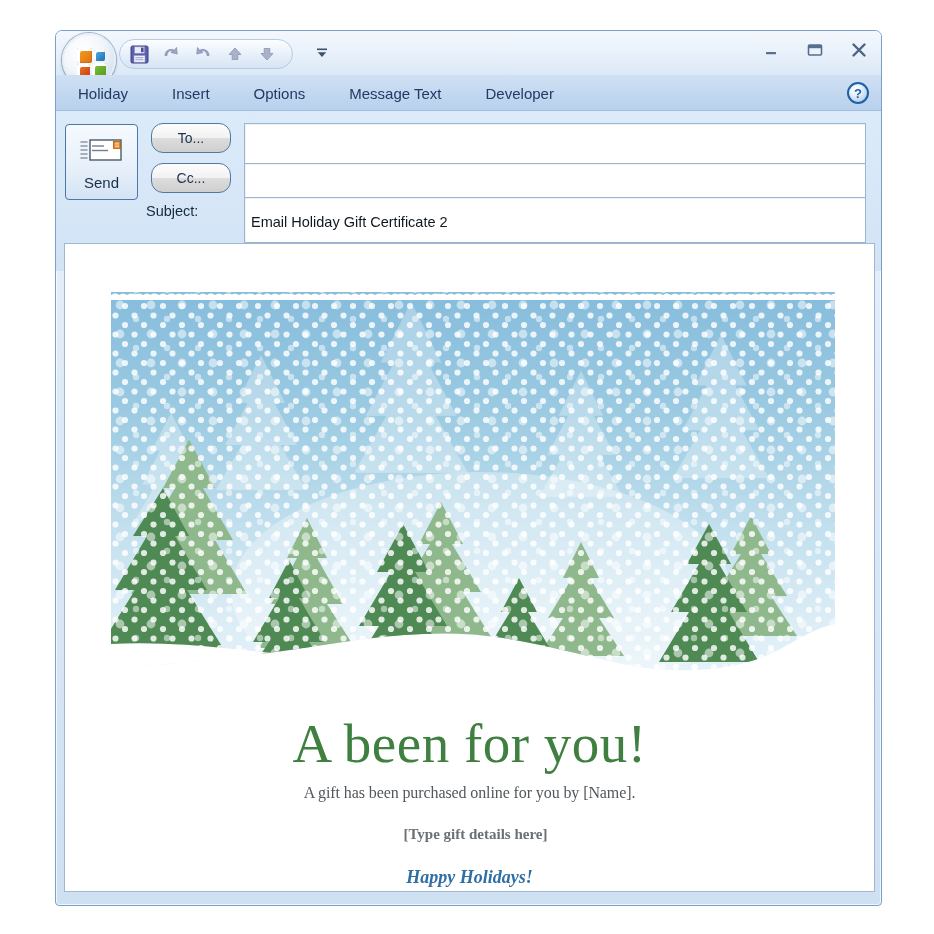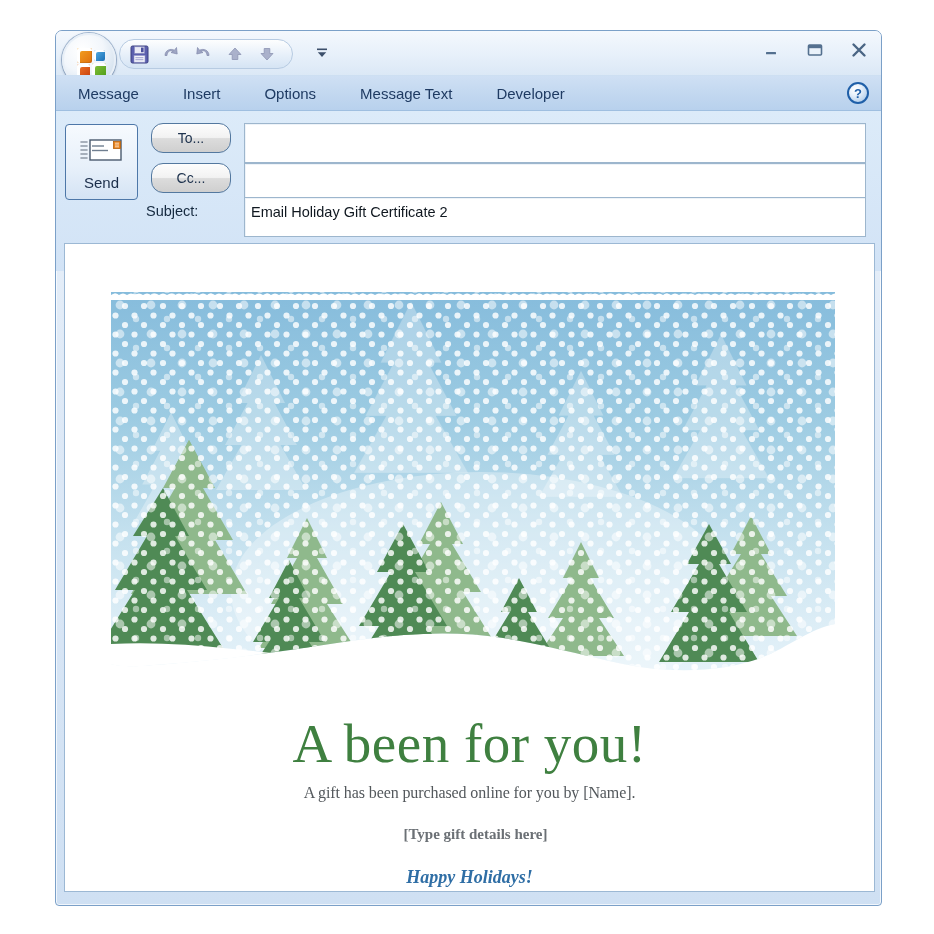--- a/index.html
+++ b/index.html
@@ -193,28 +193,28 @@
     left: 90px;
     top: 92px;
     font-size: 14.5px;
     color: #15293f;
   }
 
   .field-input {
     position: absolute;
     left: 188px;
     width: 622px;
-    height: 40px;
+    height: 46px;
     border: 1px solid #9db6cd;
     background: #ffffff;
     box-shadow: inset 1px 1px 0 #eef3f8;
     box-sizing: border-box;
     font-size: 14.5px;
     color: #101820;
-    padding: 0 6px;
+    padding: 10px 6px;
     line-height: 28px;
     white-space: nowrap;
     overflow: hidden;
   }
   #to-input { top: 12px; }
   #cc-input { top: 52px; }
   #subject-input { top: 86px; }
 
   
   #body-panel {
@@ -353,21 +353,21 @@
       </span>
       <span class="winbtn">
         <svg width="18" height="16" viewBox="0 0 18 16">
           <path d="M3.5 2.5 L14.5 13.5 M14.5 2.5 L3.5 13.5" stroke="#4a6584" stroke-width="2.4" stroke-linecap="round"></path>
         </svg>
       </span>
     </div>
   </div>
 
   <div id="ribbon-tabs">
-    <div class="ribbon-tab">Message</div>
+    <div class="ribbon-tab">Holiday</div>
     <div class="ribbon-tab">Insert</div>
     <div class="ribbon-tab">Options</div>
     <div class="ribbon-tab">Message Text</div>
     <div class="ribbon-tab">Developer</div>
     <div class="spacer"></div>
     <div id="help-icon">?</div>
   </div>
 
   <div id="header-area">
 

